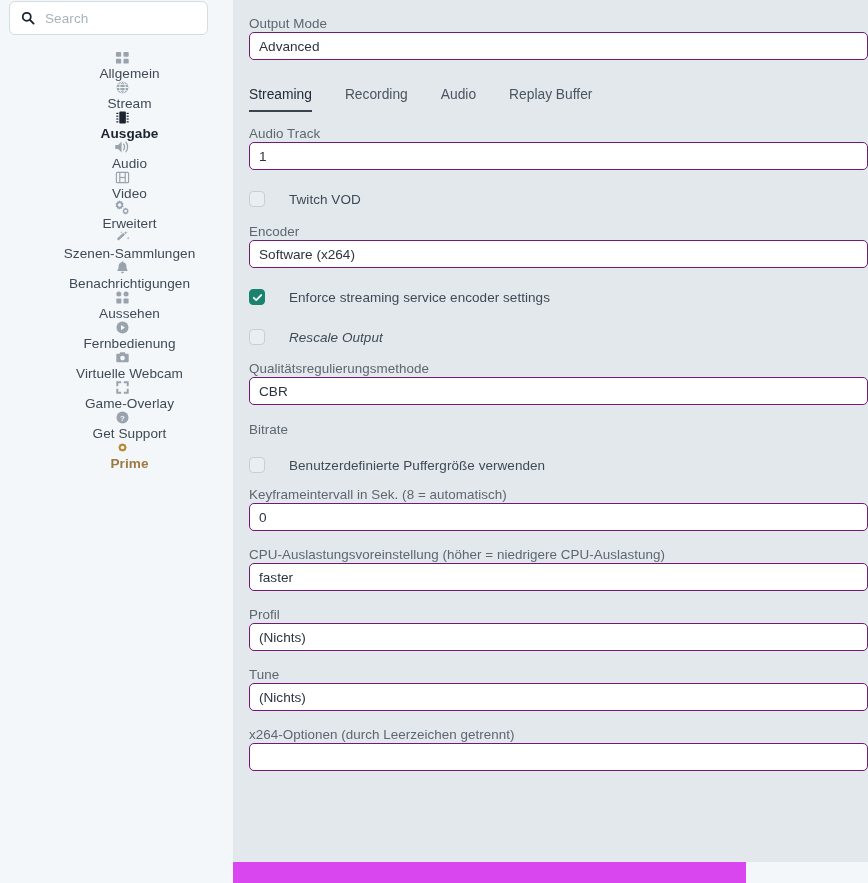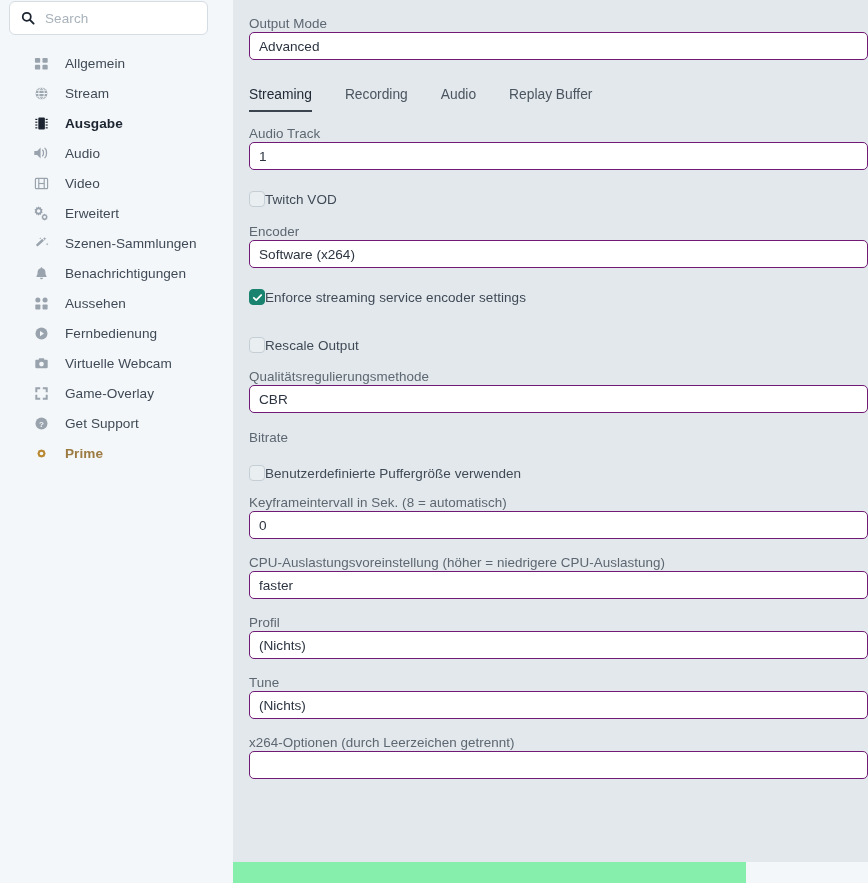--- a/index.html
+++ b/index.html
@@ -15,21 +15,21 @@
     background: #f4f7f9;
     color: #2b3440;
     -webkit-font-smoothing: antialiased;
   }
 
   #app {
     position: relative;
     width: 746px;
     height: 883px;
     display: flex;
-    background: #86efac;
+    background: #d946ef;
   }
 
   
   .sidebar {
     width: 233px;
     flex: 0 0 233px;
     height: 883px;
     background: #f4f7f9;
     padding: 0;
   }
@@ -52,22 +52,23 @@
     letter-spacing: .1px;
   }
 
   .nav { margin-top: 13px; }
 
   .nav-item {
     height: 30px;
     display: flex;
     align-items: center;
     gap: 0;
-    padding-left: 32px;
+    padding-left: 11px;
     cursor: default;
+    flex-direction: column;
   }
   .nav-icon {
     flex: 0 0 18px;
     width: 18px;
     height: 18px;
     line-height: 0;
     display: flex;
     align-items: center;
     justify-content: center;
     color: #99a3ad;
@@ -138,21 +139,21 @@
   .tab.active {
     color: #222c38;
     border-bottom-color: #3a434e;
   }
 
   
   .checkrow {
     display: flex;
     align-items: center;
     height: 20px;
-    gap: 0;
+    gap: 24px;
   }
   .cbox {
     flex: 0 0 16px;
     width: 16px;
     height: 16px;
     border-radius: 4px;
     border: 1px solid #c6cfd6;
     background: #e9eef1;
     display: flex;
     align-items: center;
@@ -392,21 +393,21 @@
 
     <div class="checkrow" style="margin-top:19px;">
       <span class="cbox checked">
         <svg width="11" height="11" viewBox="0 0 12 12" aria-hidden="true">
           <path d="M2 6.3l2.6 2.6L10 3.3" fill="none" stroke="#ffffff" stroke-width="1.9" stroke-linecap="round" stroke-linejoin="round"></path>
         </svg>
       </span>
       <span class="clabel">Enforce streaming service encoder settings</span>
     </div>
 
-    <div class="checkrow" style="margin-top:28px;">
+    <div class="checkrow" style="margin-top:20px;font-style:italic;">
       <span class="cbox"></span>
       <span class="clabel">Rescale Output</span>
     </div>
 
     <div class="field" style="margin-top:14px;">
       <div class="flabel">Qualitätsregulierungsmethode</div>
       <div class="finput">CBR</div>
     </div>
 
     <div class="field" style="margin-top:17px;">

